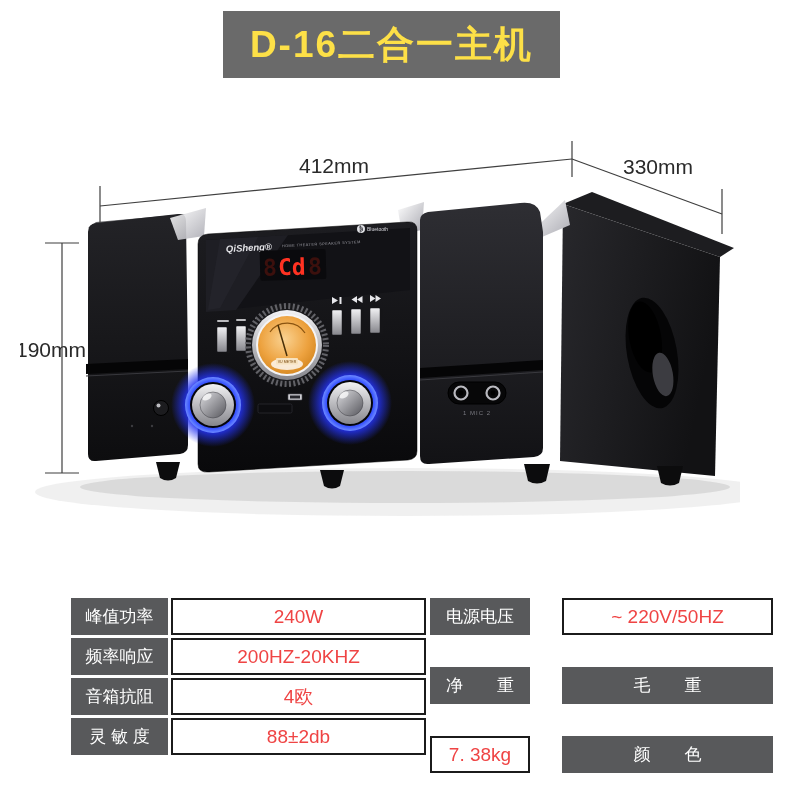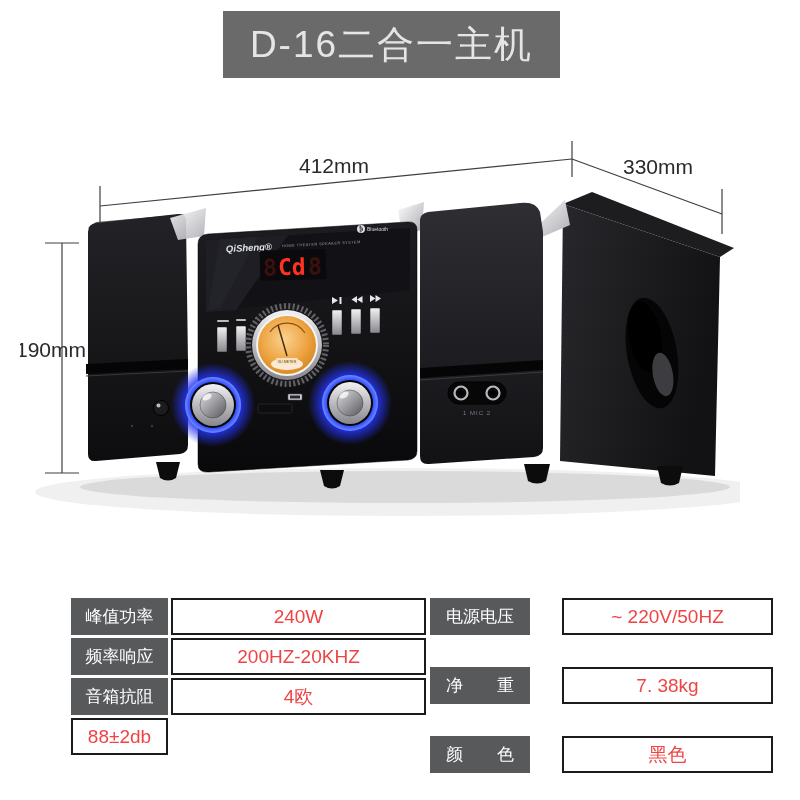--- a/index.html
+++ b/index.html
@@ -2,21 +2,21 @@
 <html><head>
 <meta charset="utf-8">
 <style>
   html,body{margin:0;padding:0;background:#fff;}
   body{font-family:"Liberation Sans",sans-serif;}
   .page{position:relative;width:800px;height:800px;background:#fff;overflow:hidden;}
 
   
   .banner{position:absolute;left:223px;top:11px;width:337px;height:67px;
     background:#6A6A6A;display:flex;align-items:center;justify-content:center;}
-  .banner span{color:#e5e5e5;font-size:37px;font-weight:400;letter-spacing:2px;white-space:nowrap;}
+  .banner span{color:#fde047;font-size:37px;font-weight:700;letter-spacing:2px;white-space:nowrap;}
 
   
   .scene{position:absolute;left:20px;top:140px;width:720px;height:420px;}
 
   
   .spec{position:absolute;left:35px;top:598px;width:709px;display:flex;gap:4px;padding-left:36px;}
   .spec-table{display:grid;grid-template-rows:repeat(4,37px);row-gap:3px;column-gap:3px;}
   .spec-table.left{width:355px;grid-template-columns:97px 1fr;}
   .spec-table.right{width:343px;grid-template-columns:100px 1fr;gap:32px;}
   .h-cell{background:#58595B;color:#fff;display:flex;align-items:center;justify-content:center;
@@ -248,25 +248,27 @@
   </svg>
 
   <div class="spec">
     <div class="spec-table left">
       <div class="h-cell">峰值功率</div>
       <div class="v-cell">240W</div>
       <div class="h-cell">频率响应</div>
       <div class="v-cell">200HZ-20KHZ</div>
       <div class="h-cell">音箱抗阻</div>
       <div class="v-cell">4欧</div>
+      <div class="h-cell">灵 敏 度</div>
       <div class="v-cell">88±2db</div>
     </div>
     <div class="spec-table right">
       <div class="h-cell">电源电压</div>
       <div class="v-cell">~ 220V/50HZ</div>
       <div class="h-cell">净　　重</div>
+      <div class="h-cell">毛　　重</div>
       <div class="v-cell">7. 38kg</div>
       <div class="h-cell">颜　　色</div>
       <div class="v-cell">黑色</div>
     </div>
   </div>
 
 </div>
 
 </body></html>

